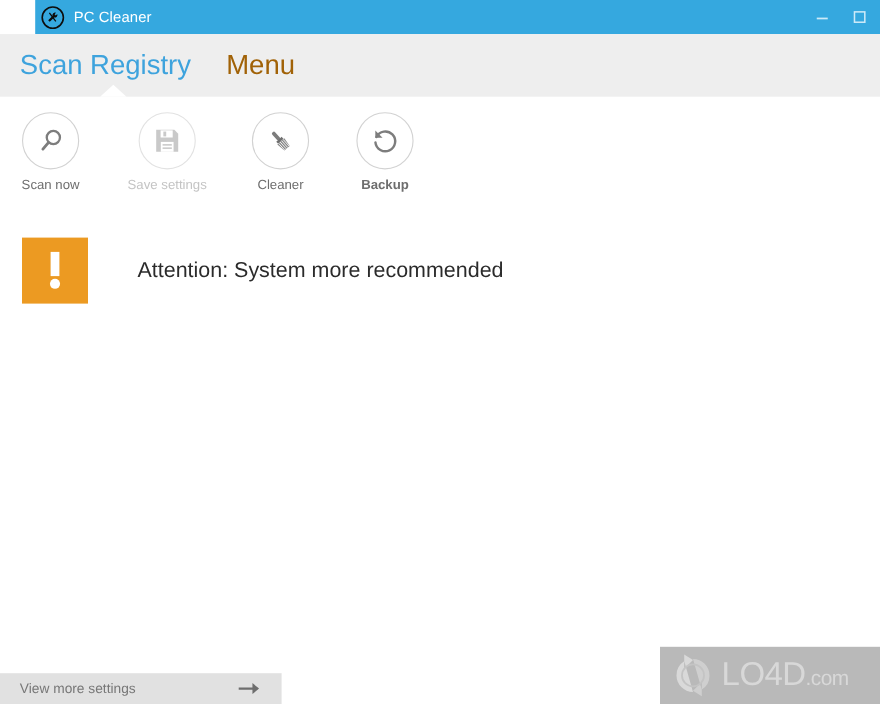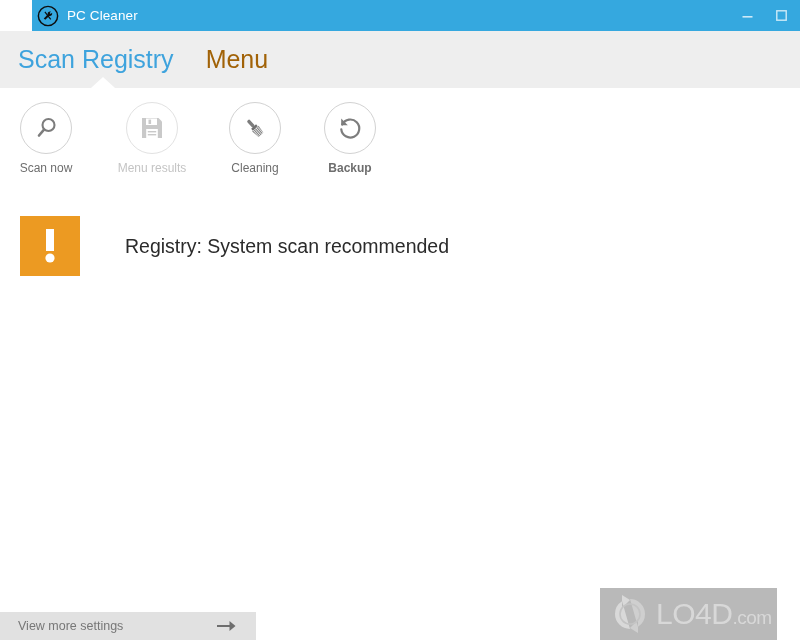--- a/index.html
+++ b/index.html
@@ -189,21 +189,21 @@
     top: 50%;
     transform: translateY(-50%);
     display: block;
   }
 
   
   .watermark {
     position: absolute;
     left: 600px;
     top: 588px;
-    width: 177px;
+    width: 200px;
     height: 52px;
     background: #b9b9b9;
     display: flex;
     align-items: center;
     overflow: hidden;
   }
   .watermark-logo {
     margin-left: 8px;
     flex: 0 0 auto;
     display: block;
@@ -273,35 +273,35 @@
       <div class="tool-circle disabled">
         <svg width="26" height="26" viewBox="0 0 26 26">
           <path d="M3 3 h16.5 L23 6.5 V23 H3 Z" fill="#c9c9c9"></path>
           <rect x="7" y="3.5" width="11" height="6.5" fill="#ffffff"></rect>
           <rect x="9.5" y="4.6" width="2.6" height="4.4" fill="#c9c9c9"></rect>
           <rect x="7.2" y="14" width="11.6" height="9" fill="#ffffff"></rect>
           <rect x="8.8" y="16" width="8.4" height="1.4" fill="#c9c9c9"></rect>
           <rect x="8.8" y="19" width="8.4" height="1.4" fill="#c9c9c9"></rect>
         </svg>
       </div>
-      <span class="tool-label disabled">Menu results</span>
+      <span class="tool-label disabled">Save settings</span>
     </div>
 
     <div class="tool" style="left:201px;">
       <div class="tool-circle">
         <svg width="28" height="28" viewBox="0 0 28 28">
           <g transform="rotate(-42 14 14)">
             <rect x="12.2" y="3.5" width="3.4" height="9" rx="1.4" fill="#7d7d7d"></rect>
             <rect x="10.6" y="12" width="6.6" height="2.6" fill="#6f6f6f"></rect>
             <path d="M9.6 14.6 h8.6 l-1.1 8.4 h-6.4 Z" fill="#8a8a8a"></path>
             <path d="M11.2 14.6 v8.4 M13 14.6 v8.4 M14.8 14.6 v8.4 M16.6 14.6 v8.4" stroke="#ffffff" stroke-width="0.75" fill="none"></path>
           </g>
         </svg>
       </div>
-      <span class="tool-label">Cleaning</span>
+      <span class="tool-label">Cleaner</span>
     </div>
 
     <div class="tool" style="left:296px;font-weight:bold;">
       <div class="tool-circle">
         <svg width="28" height="28" viewBox="0 0 28 28">
           <path d="M6.2 10.5 A9 9 0 1 1 5.3 15.4" fill="none" stroke="#7d7d7d" stroke-width="2.2" stroke-linecap="round"></path>
           <path d="M5.2 4.6 L5.2 11.2 L11.8 11.2 Z" fill="#7d7d7d"></path>
         </svg>
       </div>
       <span class="tool-label">Backup</span>
@@ -311,21 +311,21 @@
 
   <div class="content"></div>
 
   <div class="notice">
     <div class="notice-badge">
       <svg width="34" height="44" viewBox="0 0 34 44">
         <rect x="13" y="5" width="8" height="22" fill="#ffffff"></rect>
         <circle cx="17" cy="34" r="4.6" fill="#ffffff"></circle>
       </svg>
     </div>
-    <span class="notice-text">Registry: System scan recommended</span>
+    <span class="notice-text">Attention: System more recommended</span>
   </div>
 
   <div class="settings-bar">
     <span class="settings-label">View more settings</span>
     <svg class="settings-arrow" width="22" height="16" viewBox="0 0 22 16">
       <path d="M1 8 H18" stroke="#6e6e6e" stroke-width="2" fill="none"></path>
       <path d="M13.5 3 L19.5 8 L13.5 13 Z" fill="#6e6e6e"></path>
     </svg>
   </div>
 

